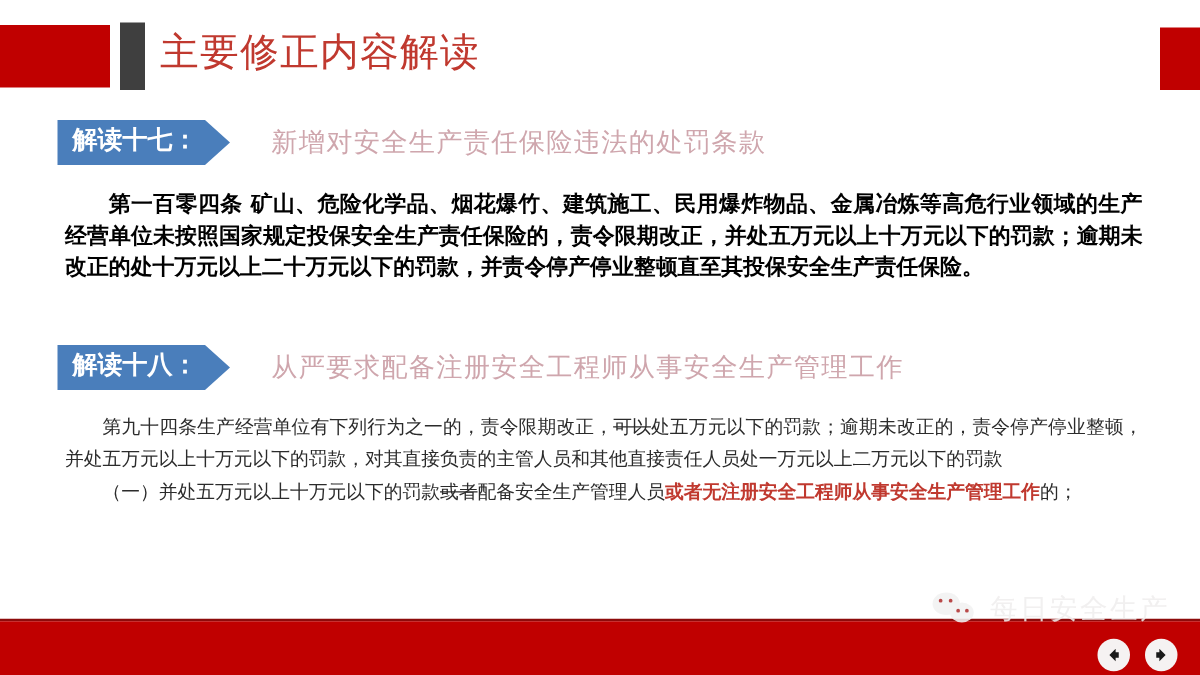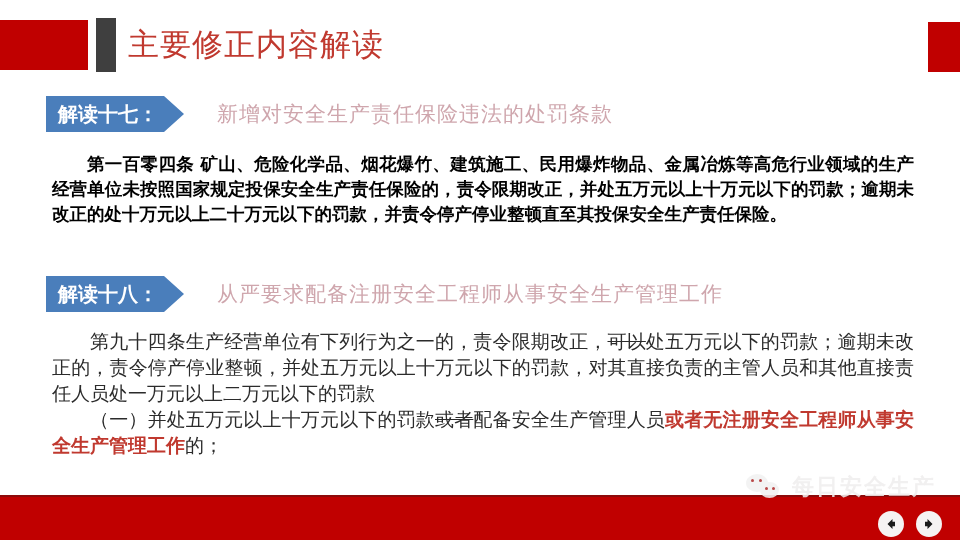--- a/index.html
+++ b/index.html
@@ -42,41 +42,41 @@
     width: 32px;
     height: 50px;
     background: #c00000;
   }
   .hdr-title {
     position: absolute;
     left: 128px;
     top: 20px;
     height: 50px;
     line-height: 50px;
-    font-family: Liberation Sans, sans-serif;
+    font-family: Liberation Mono, monospace;
     font-size: 31px;
     color: #c0392f;
     letter-spacing: 1px;
     white-space: nowrap;
   }
 
   
   .sect-head {
     position: absolute;
     left: 46px;
     height: 36px;
   }
   .tag {
     position: relative;
     display: inline-block;
     vertical-align: top;
     height: 36px;
     background: #4a7ebb;
     color: #ffffff;
-    font-family: Liberation Sans, sans-serif;
+    font-family: Liberation Mono, monospace;
     font-weight: bold;
     font-size: 20px;
     line-height: 36px;
     padding: 0 6px 0 12px;
     box-sizing: border-box;
     white-space: nowrap;
   }
   .tag::after {
     content: "";
     position: absolute;
@@ -112,21 +112,21 @@
     font-weight: bold;
     font-size: 17.5px;
     line-height: 25px;
     color: #000000;
     text-align: justify;
     text-indent: 2em;
     margin: 0;
   }
   .p-dark {
     font-family: "DejaVu Serif", "Liberation Serif", serif;
-    font-size: 19px;
+    font-size: 15px;
     line-height: 26px;
     color: #2b2b2b;
     text-align: justify;
     text-indent: 2em;
     margin: 0;
   }
   .strike {
     text-decoration: line-through;
   }
   .hl-red {
@@ -176,21 +176,20 @@
   .wechat-icon .d1 { left: 5px;  top: 7px; }
   .wechat-icon .d2 { left: 13px; top: 7px; }
   .wechat-icon .d3 { left: 19px; top: 15px; }
   .wechat-icon .d4 { left: 26px; top: 15px; }
   .wm-text {
     font-family: "DejaVu Sans", "Liberation Sans", sans-serif;
     font-size: 22px;
     color: #f0eeee;
     letter-spacing: 2px;
     white-space: nowrap;
-    font-weight: bold;
   }
   .navbtns {
     position: absolute;
     right: 18px;
     bottom: 3px;
     display: flex;
     gap: 12px;
   }
   .navbtn {
     width: 26px;

